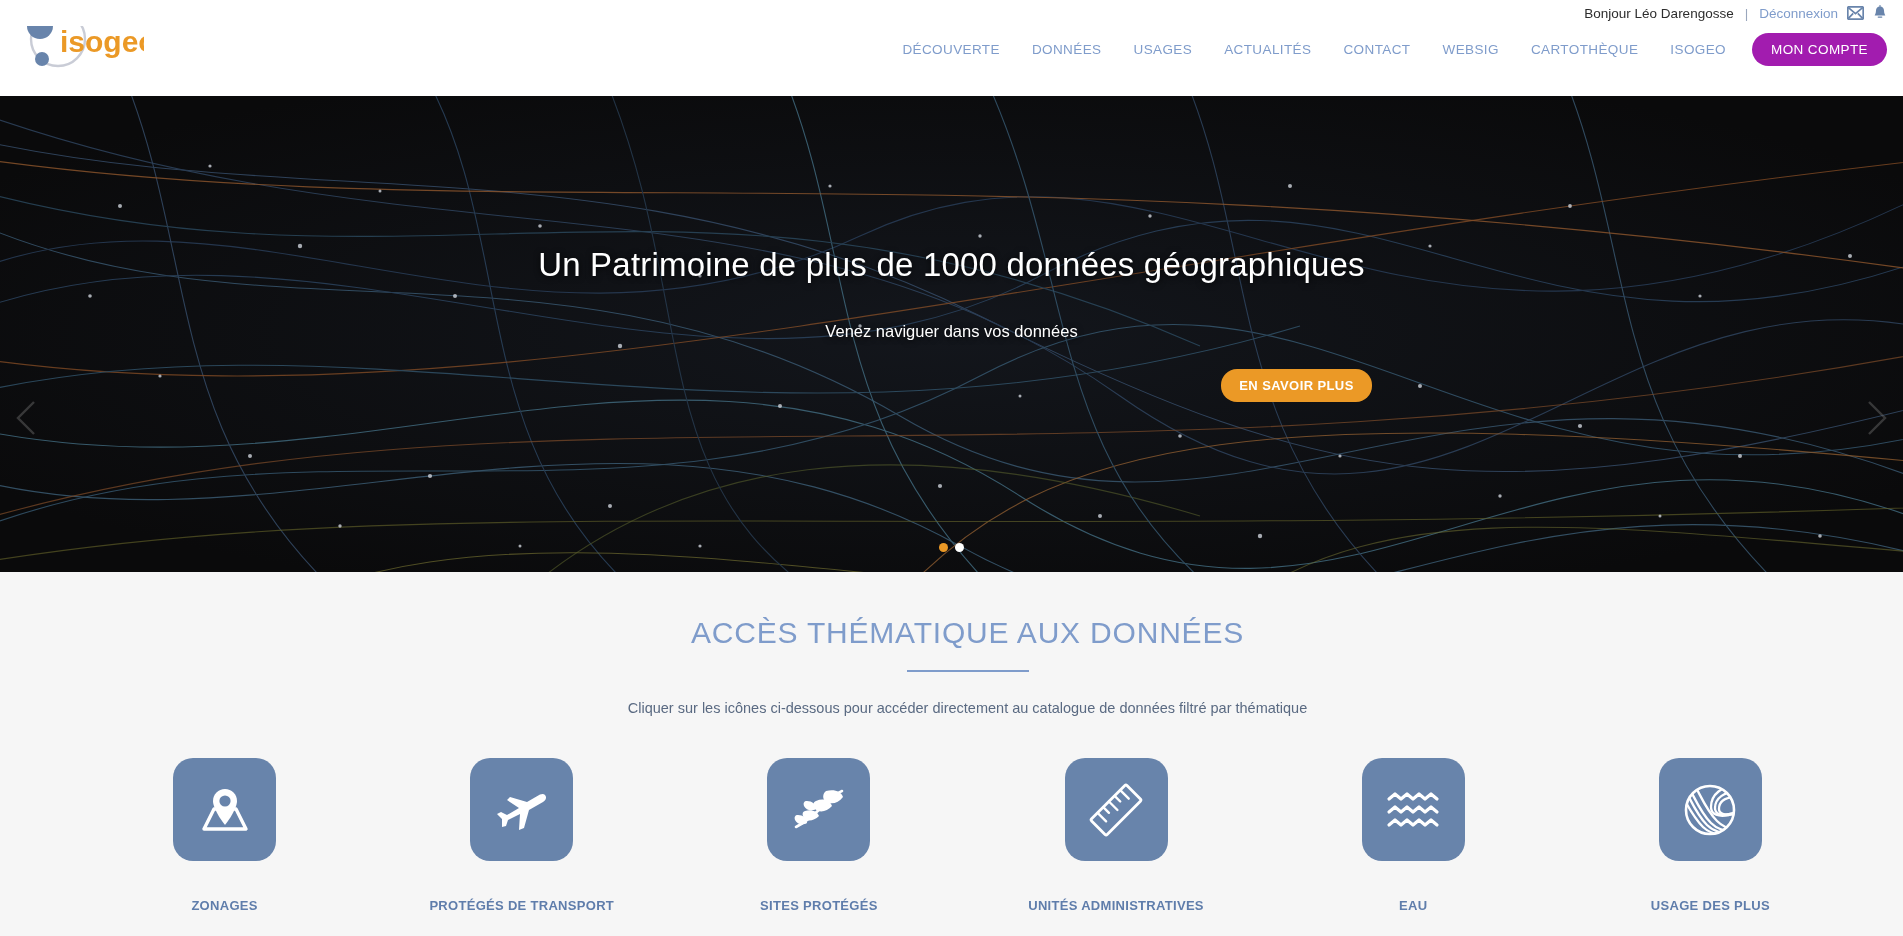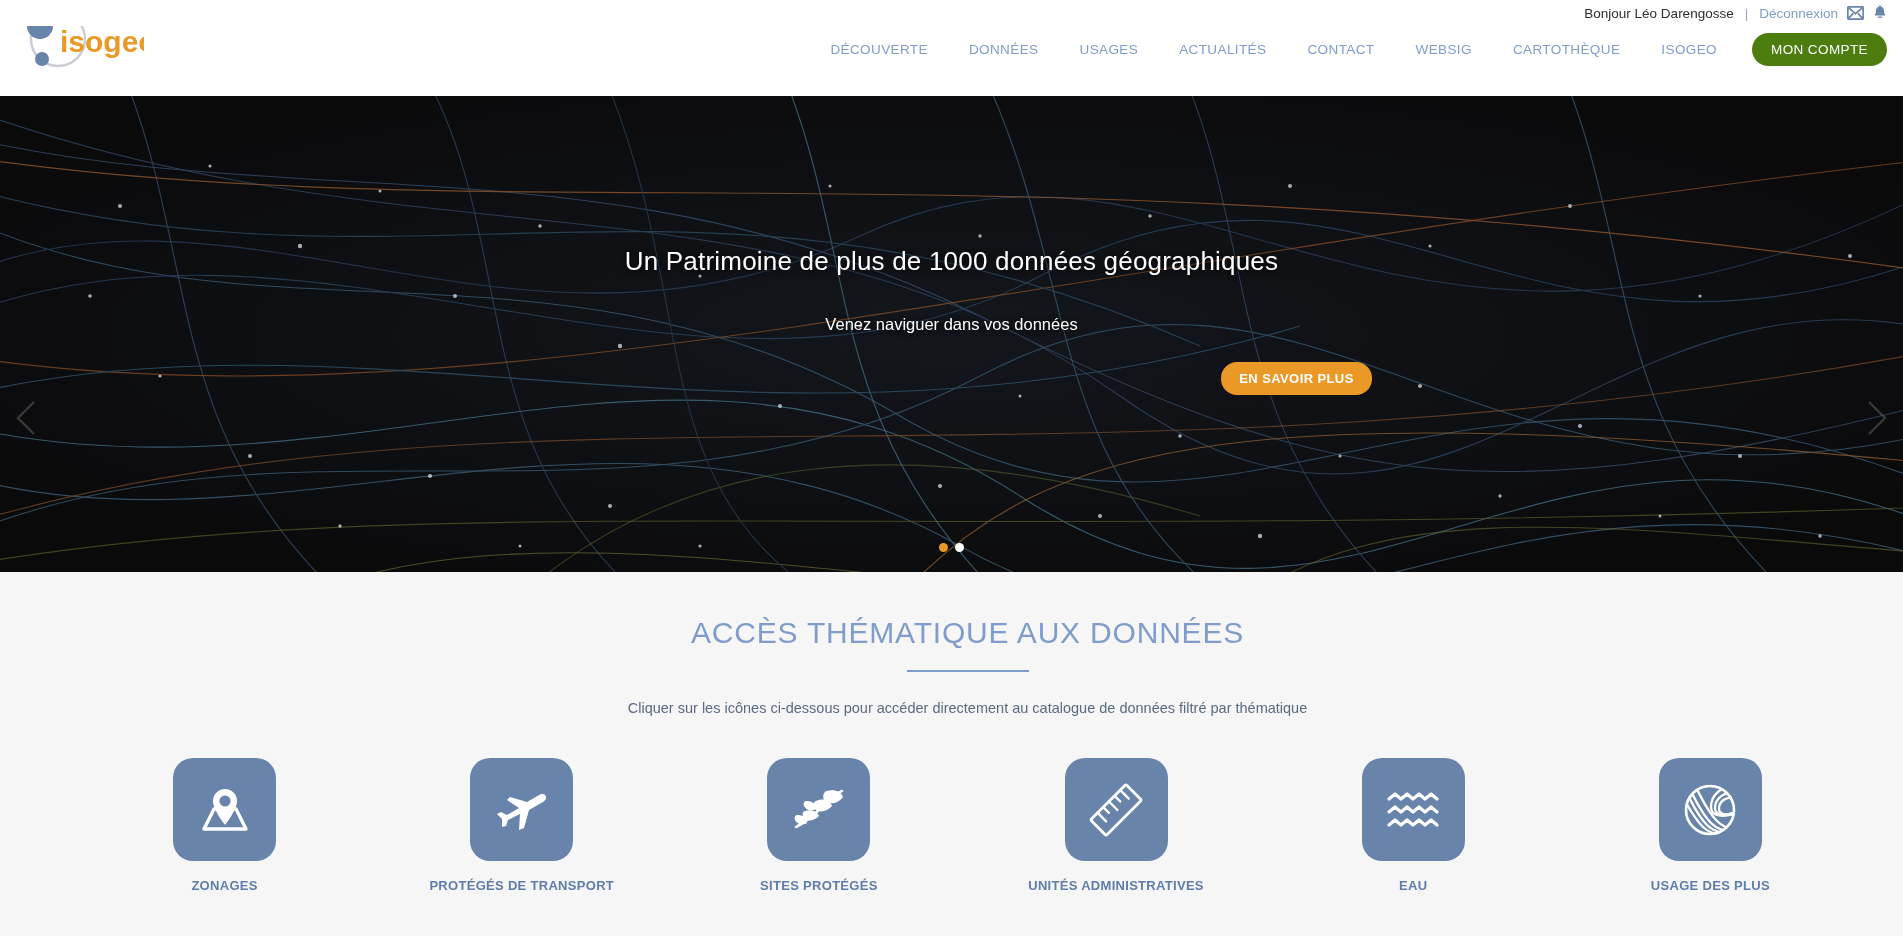--- a/index.html
+++ b/index.html
@@ -43,32 +43,32 @@
     width: 130px;
     height: 62px;
   }
   .nav {
     position: absolute;
     right: 16px;
     top: 26px;
     height: 46px;
     display: flex;
     align-items: center;
-    gap: 9px;
+    gap: 0px;
   }
   .nav a {
     color: #7f9ccb;
     font-size: 13.5px;
     letter-spacing: 0.4px;
     text-decoration: none;
     padding: 6px 16px;
     white-space: nowrap;
   }
   .btn-account {
-    background: #4d7c0f;
+    background: #a21caf;
     color: #ffffff !important;
     border-radius: 18px;
     padding: 9px 19px !important;
     font-size: 13.5px;
     letter-spacing: 0.4px;
     margin-left: 10px;
     border: none;
     cursor: pointer;
     font-family: "Liberation Sans", sans-serif;
     white-space: nowrap;
@@ -87,21 +87,21 @@
   .hero-content {
     position: absolute;
     left: 0; right: 0;
     top: 150px;
     text-align: center;
     z-index: 3;
     pointer-events: none;
   }
   .hero-title {
     color: #ffffff;
-    font-size: 26px;
+    font-size: 33px;
     font-weight: 400;
     letter-spacing: 0.2px;
     text-shadow: 0 1px 6px rgba(0,0,0,0.85);
   }
   .hero-sub {
     color: #ffffff;
     font-size: 16.5px;
     font-weight: 400;
     margin-top: 38px;
     text-shadow: 0 1px 6px rgba(0,0,0,0.85);
@@ -187,20 +187,21 @@
     align-items: flex-start;
     margin-top: 42px;
     padding: 0 60px;
   }
   .theme {
     display: flex;
     flex-direction: column;
     align-items: center;
     width: 200px;
     cursor: pointer;
+    gap: 20px;
   }
   .theme-tile {
     width: 103px; height: 103px;
     border-radius: 20px;
     background: #6884ab;
     display: flex;
     align-items: center;
     justify-content: center;
   }
   .theme-label {

